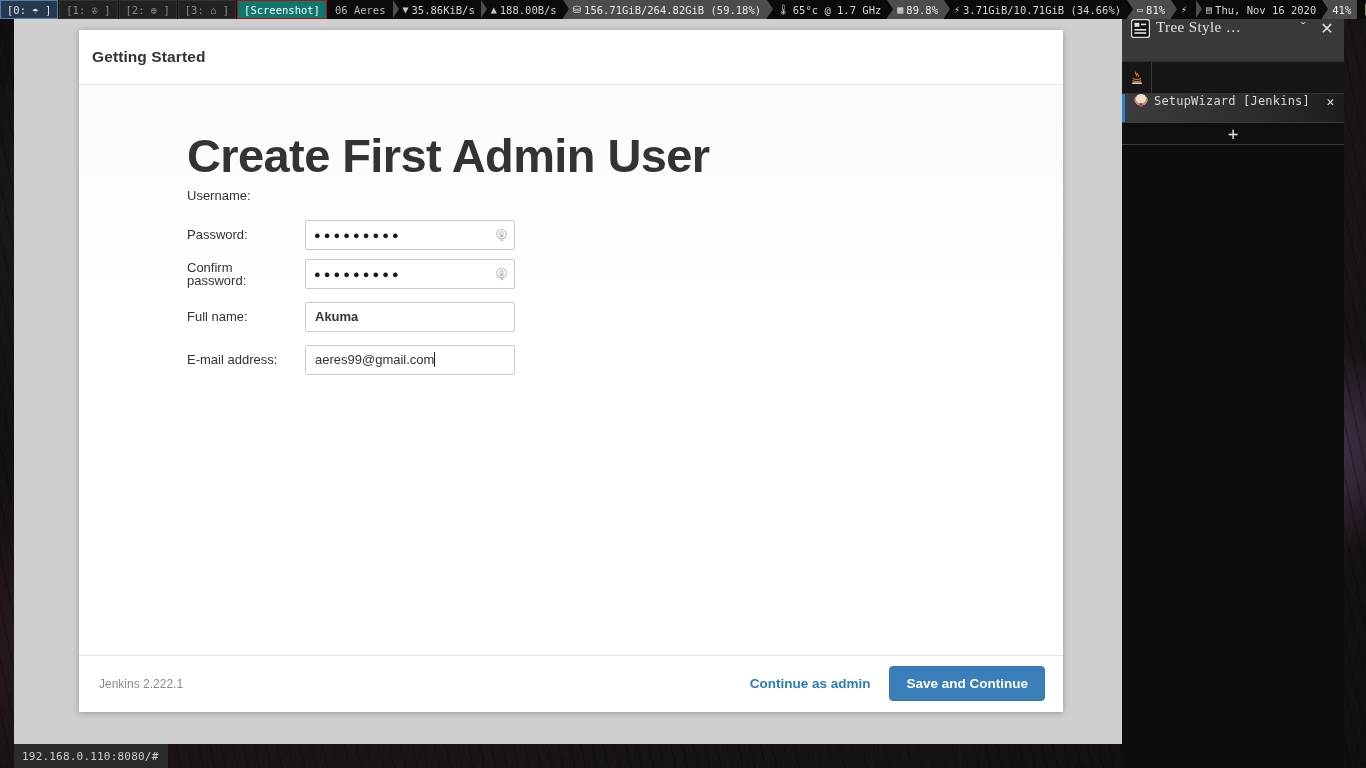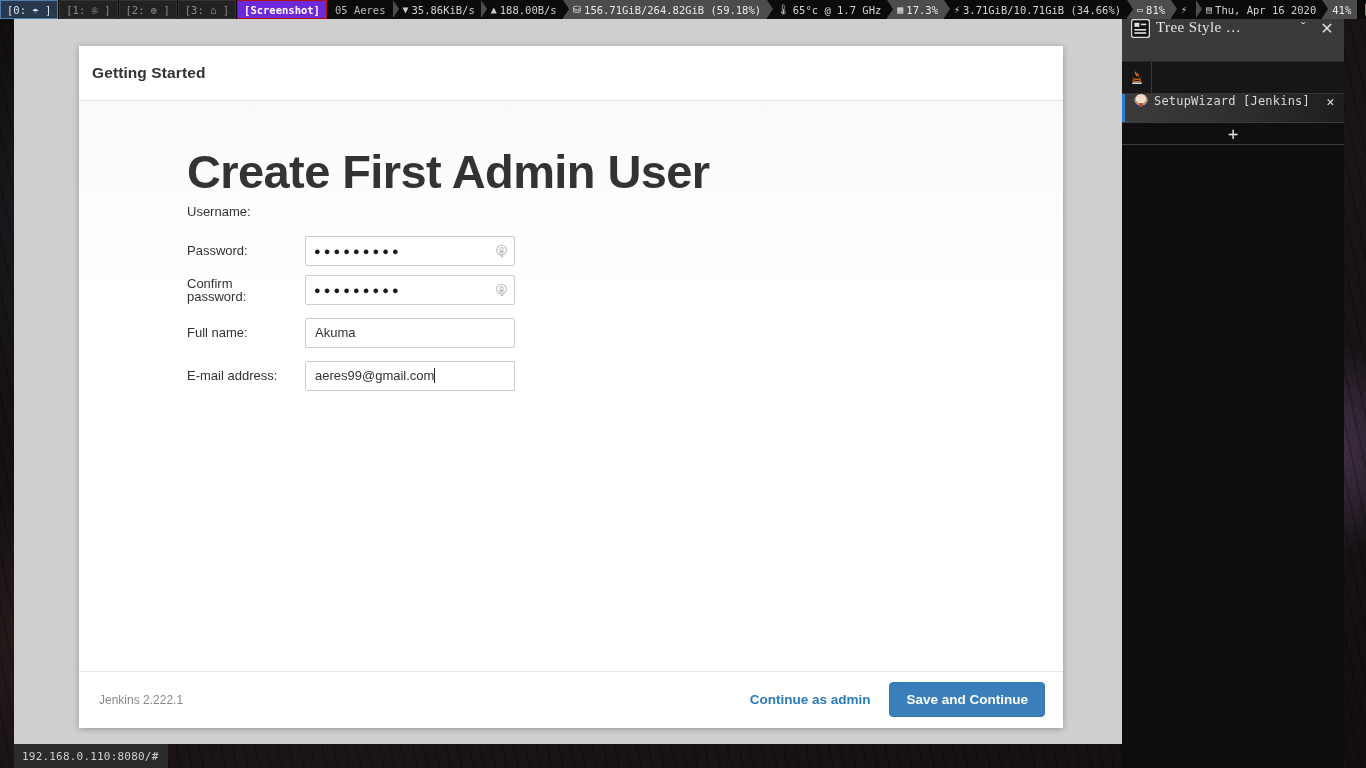--- a/index.html
+++ b/index.html
@@ -63,24 +63,23 @@
     border: 1px solid #333;
     font-size: 10.5px;
     letter-spacing: 0px;
   }
   .ws.focused {
     background: #28394d;
     color: #dbe6f2;
     border: 1px solid #4e7fb0;
   }
   .ws.urgent {
-    background: #6d28d9;
+    background: #0f766e;
     color: #ffffff;
     border: 1px solid #b01010;
-    font-weight: bold;
   }
   .win-title {
     display: flex; align-items: center;
     padding: 0 7px;
     color: #b9b9b9;
   }
   .sb-right {
     margin-left: auto;
     display: flex;
     align-items: stretch;
@@ -122,21 +121,21 @@
   .viewport {
     position: absolute;
     left: 14px; top: 19px;
     width: 1108px; height: 725px;
     background: #cfcfcf;
     overflow: hidden;
   }
 
   .card {
     position: absolute;
-    left: 65px; top: 27px;
+    left: 65px; top: 11px;
     width: 984px; height: 682px;
     background: #ffffff;
     box-shadow: 0 1px 6px rgba(0,0,0,0.28);
   }
 
   .card-header {
     height: 55px;
     border-bottom: 1px solid #e6e6e6;
     display: flex; align-items: center;
     padding-left: 13px;
@@ -186,21 +185,21 @@
     width: 210px; height: 30px;
     border: 1px solid #cccccc;
     border-radius: 2px;
     background: #ffffff;
     font-family: "Liberation Sans", sans-serif;
     font-size: 13px;
     color: #333333;
     padding: 0 26px 0 9px;
     outline: none;
   }
-  .field.plain { padding-right: 9px; }
+  .field.plain { padding-right: 9px; font-weight: bold; }
   .field.focused { border-color: #cccccc; }
   .field::placeholder { color: #a8a8a8; }
 
   .field-dots {
     position: absolute;
     left: 9px; top: 0;
     height: 30px;
     display: flex; align-items: center;
     font-size: 11px;
     letter-spacing: 3.1px;
@@ -410,57 +409,57 @@
   <div class="wallpaper"></div>
 
   <div class="statusbar">
     <div class="ws-group">
       <div class="ws focused">[0: ☂ ]</div>
       <div class="ws">[1: ✇ ]</div>
       <div class="ws">[2: ⊕ ]</div>
       <div class="ws">[3: ⌂ ]</div>
       <div class="ws urgent">[Screenshot]</div>
     </div>
-    <div class="win-title">05 Aeres</div>
+    <div class="win-title">06 Aeres</div>
 
     <div class="sb-right">
       <div class="blk dark arrow">
         <span class="ico">▼</span>
         <span>35.86KiB/s</span>
       </div>
       <div class="blk dark arrow">
         <span class="ico">▲</span>
         <span>188.00B/s</span>
       </div>
       <div class="blk alt arrow">
         <span class="ico">⛁</span>
         <span>156.71GiB/264.82GiB (59.18%)</span>
       </div>
       <div class="blk dark arrow">
         <span class="ico">🌡</span>
         <span>65°c @ 1.7 GHz</span>
       </div>
       <div class="blk alt arrow">
         <span class="ico">▦</span>
-        <span>17.3%</span>
+        <span>89.8%</span>
       </div>
       <div class="blk dark arrow">
         <span class="ico">⚡</span>
         <span>3.71GiB/10.71GiB (34.66%)</span>
       </div>
       <div class="blk alt arrow">
         <span class="ico">▭</span>
         <span>81%</span>
       </div>
       <div class="blk dark arrow">
         <span class="ico">⚡</span>
       </div>
       <div class="blk dark arrow">
         <span class="ico">▤</span>
-        <span>Thu, Apr 16 2020</span>
+        <span>Thu, Nov 16 2020</span>
       </div>
       <div class="blk alt arrow">
         <span>41%</span>
       </div>
       <div class="tray">
         <span class="tray-ic" style="background:#8f8a6e;color:#20201a;">☷</span>
 
       </div>
     </div>
   </div>

